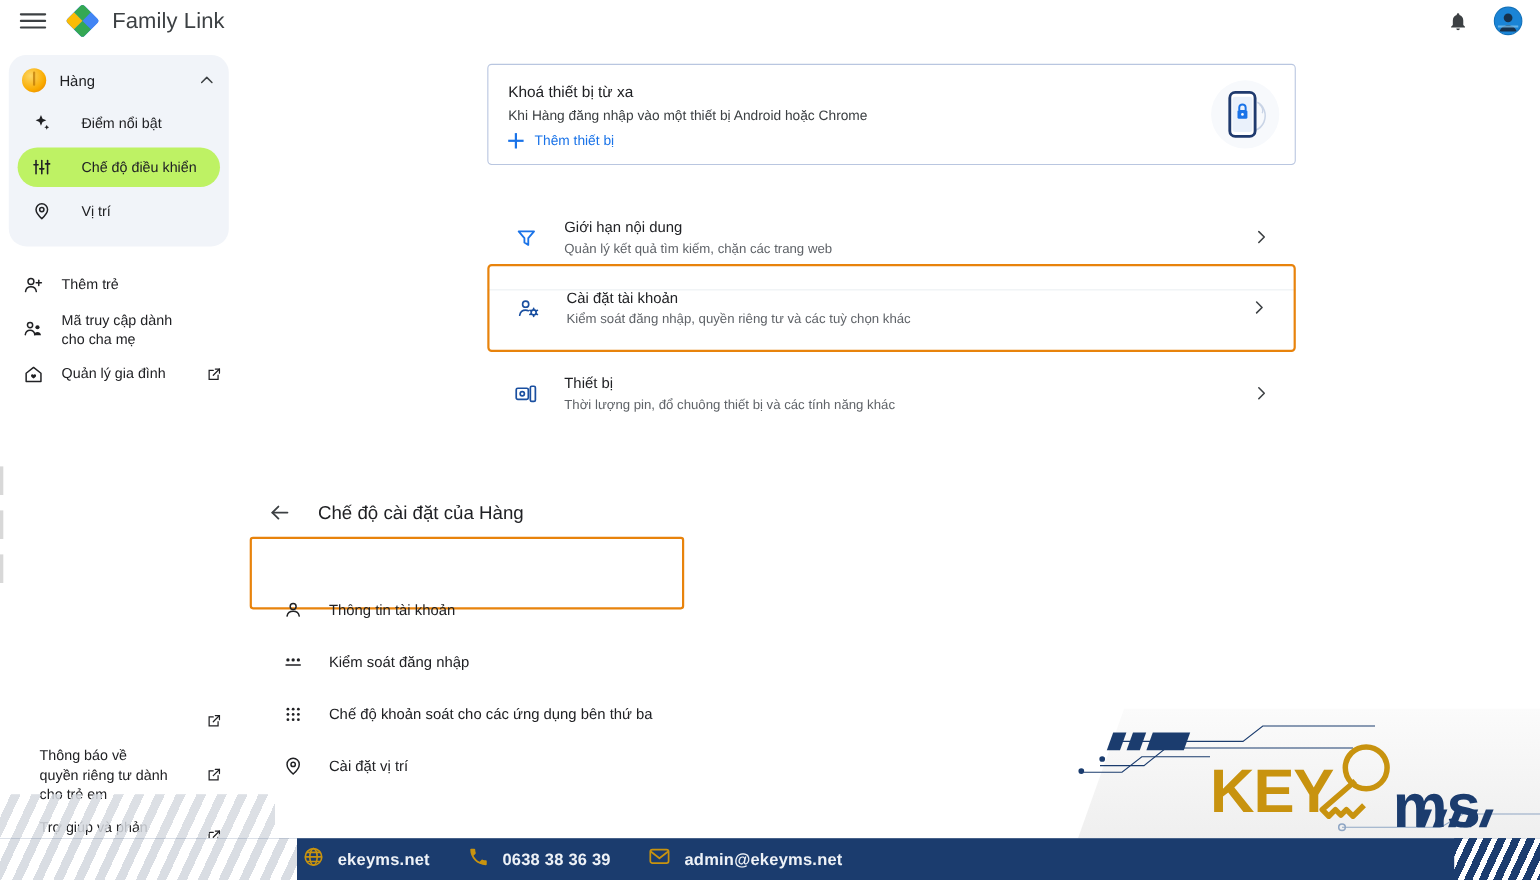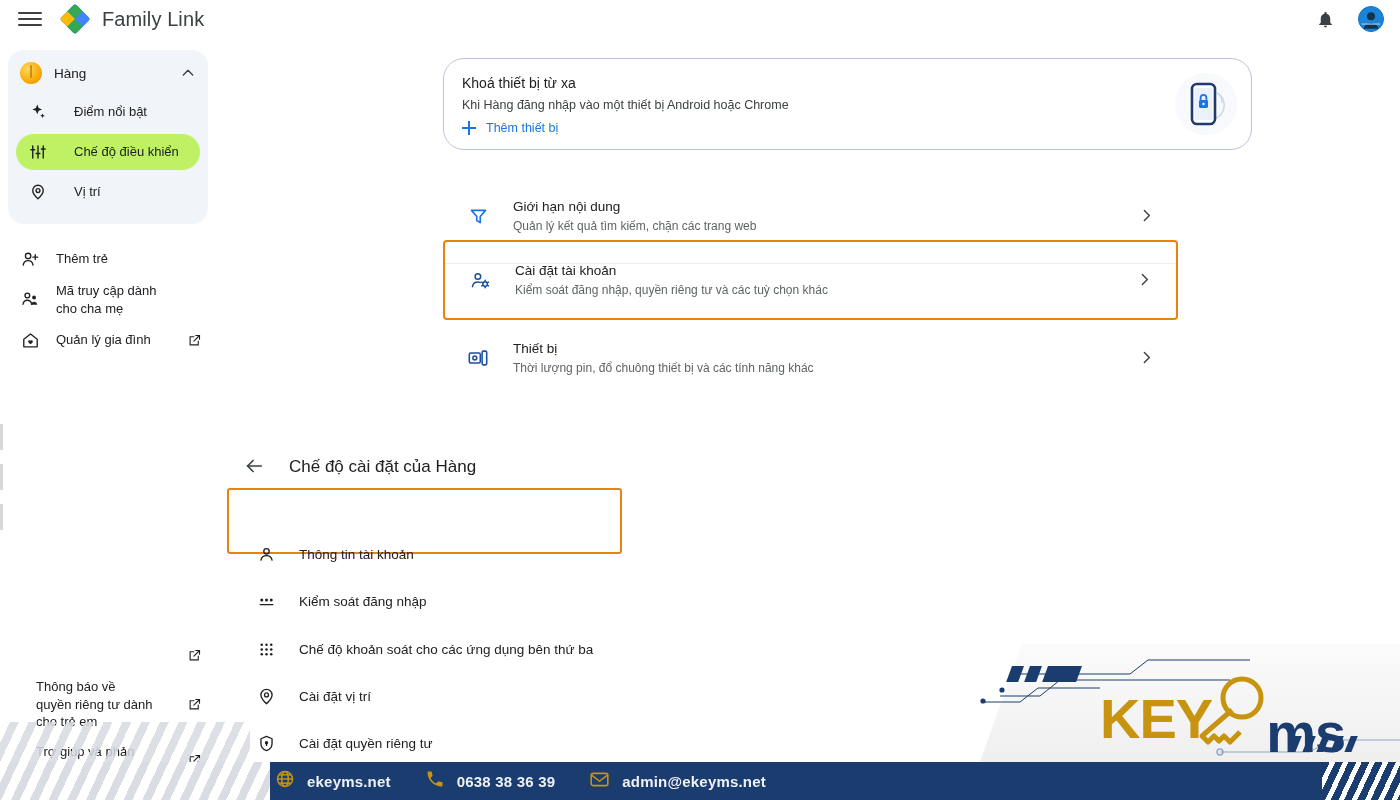--- a/index.html
+++ b/index.html
@@ -89,22 +89,22 @@
   .side-bottom .side-row .lbl { max-width: 118px; }
   .side-bottom .side-row { align-items: center; }
 
   
   .lefttick { position: absolute; left: 0; width: 3px; background: #d8d8d8; }
 
   
   .main { position: absolute; left: 216px; top: 38px; width: 1184px; height: 762px; background: #fff; }
 
   .card-lock {
-    position: absolute; left: 227px; top: 20px; width: 809px; height: 92px;
-    border: 1px solid #b9c6e0; border-radius: 21px; padding: 16px 18px 0 18px;
+    position: absolute; left: 227px; top: 20px; width: 735px; height: 92px;
+    border: 1px solid #b9c6e0; border-radius: 4px; padding: 16px 18px 0 18px;
     overflow: hidden;
   }
   .card-lock h3 { font-size: 14px; font-weight: 400; color: #202124; }
   .card-lock p { font-size: 12.5px; color: #3c4043; margin-top: 7px; }
   .add-device { display:flex; align-items:center; margin-top: 9px; cursor:pointer; }
   .add-device .plus { width: 14px; height: 14px; position: relative; }
   .add-device .plus::before, .add-device .plus::after {
     content:''; position:absolute; background:#1a73e8;
   }
   .add-device .plus::before { left:0; top:6px; width:14px; height:1.6px; }
@@ -476,30 +476,20 @@
   <div class="sub-row" style="top:673px;">
     <div class="sic">
       <svg width="19" height="19" viewBox="0 0 24 24" fill="none" stroke="#202124" stroke-width="1.7">
         <path d="M12 21s7-6.2 7-11a7 7 0 1 0-14 0c0 4.8 7 11 7 11z"></path>
           <circle cx="12" cy="10" r="2.5"></circle>
       </svg>
     </div>
     <div class="slbl">Cài đặt vị trí</div>
   </div>
 
-  <div class="sub-row" style="top:720px;">
-    <div class="sic">
-      <svg width="19" height="19" viewBox="0 0 24 24" fill="none" stroke="#202124" stroke-width="1.7" stroke-linejoin="round">
-        <path d="M12 3 5 6v6c0 4.3 2.9 7.8 7 9 4.1-1.2 7-4.7 7-9V6z"></path>
-        <circle cx="12" cy="11" r="1.3" fill="#202124"></circle>
-          <line x1="12" y1="12.4" x2="12" y2="14.4" stroke-linecap="round"></line>
-      </svg>
-    </div>
-    <div class="slbl">Cài đặt quyền riêng tư</div>
-  </div>
 
   <div class="keyms-wrap">
     <div class="keyms-bg"></div>
     <svg width="420" height="118" viewBox="0 0 420 118" style="position:absolute;inset:0;">
       <g stroke="#1b3c6e" stroke-width="1" fill="none">
         <path d="M20 52 H60 L80 36 H250"></path>
         <path d="M5 58 H40 L58 44 H120"></path>
         <path d="M35 30 H150 L168 16 H270"></path>
       </g>
       <g fill="#1b3c6e">

